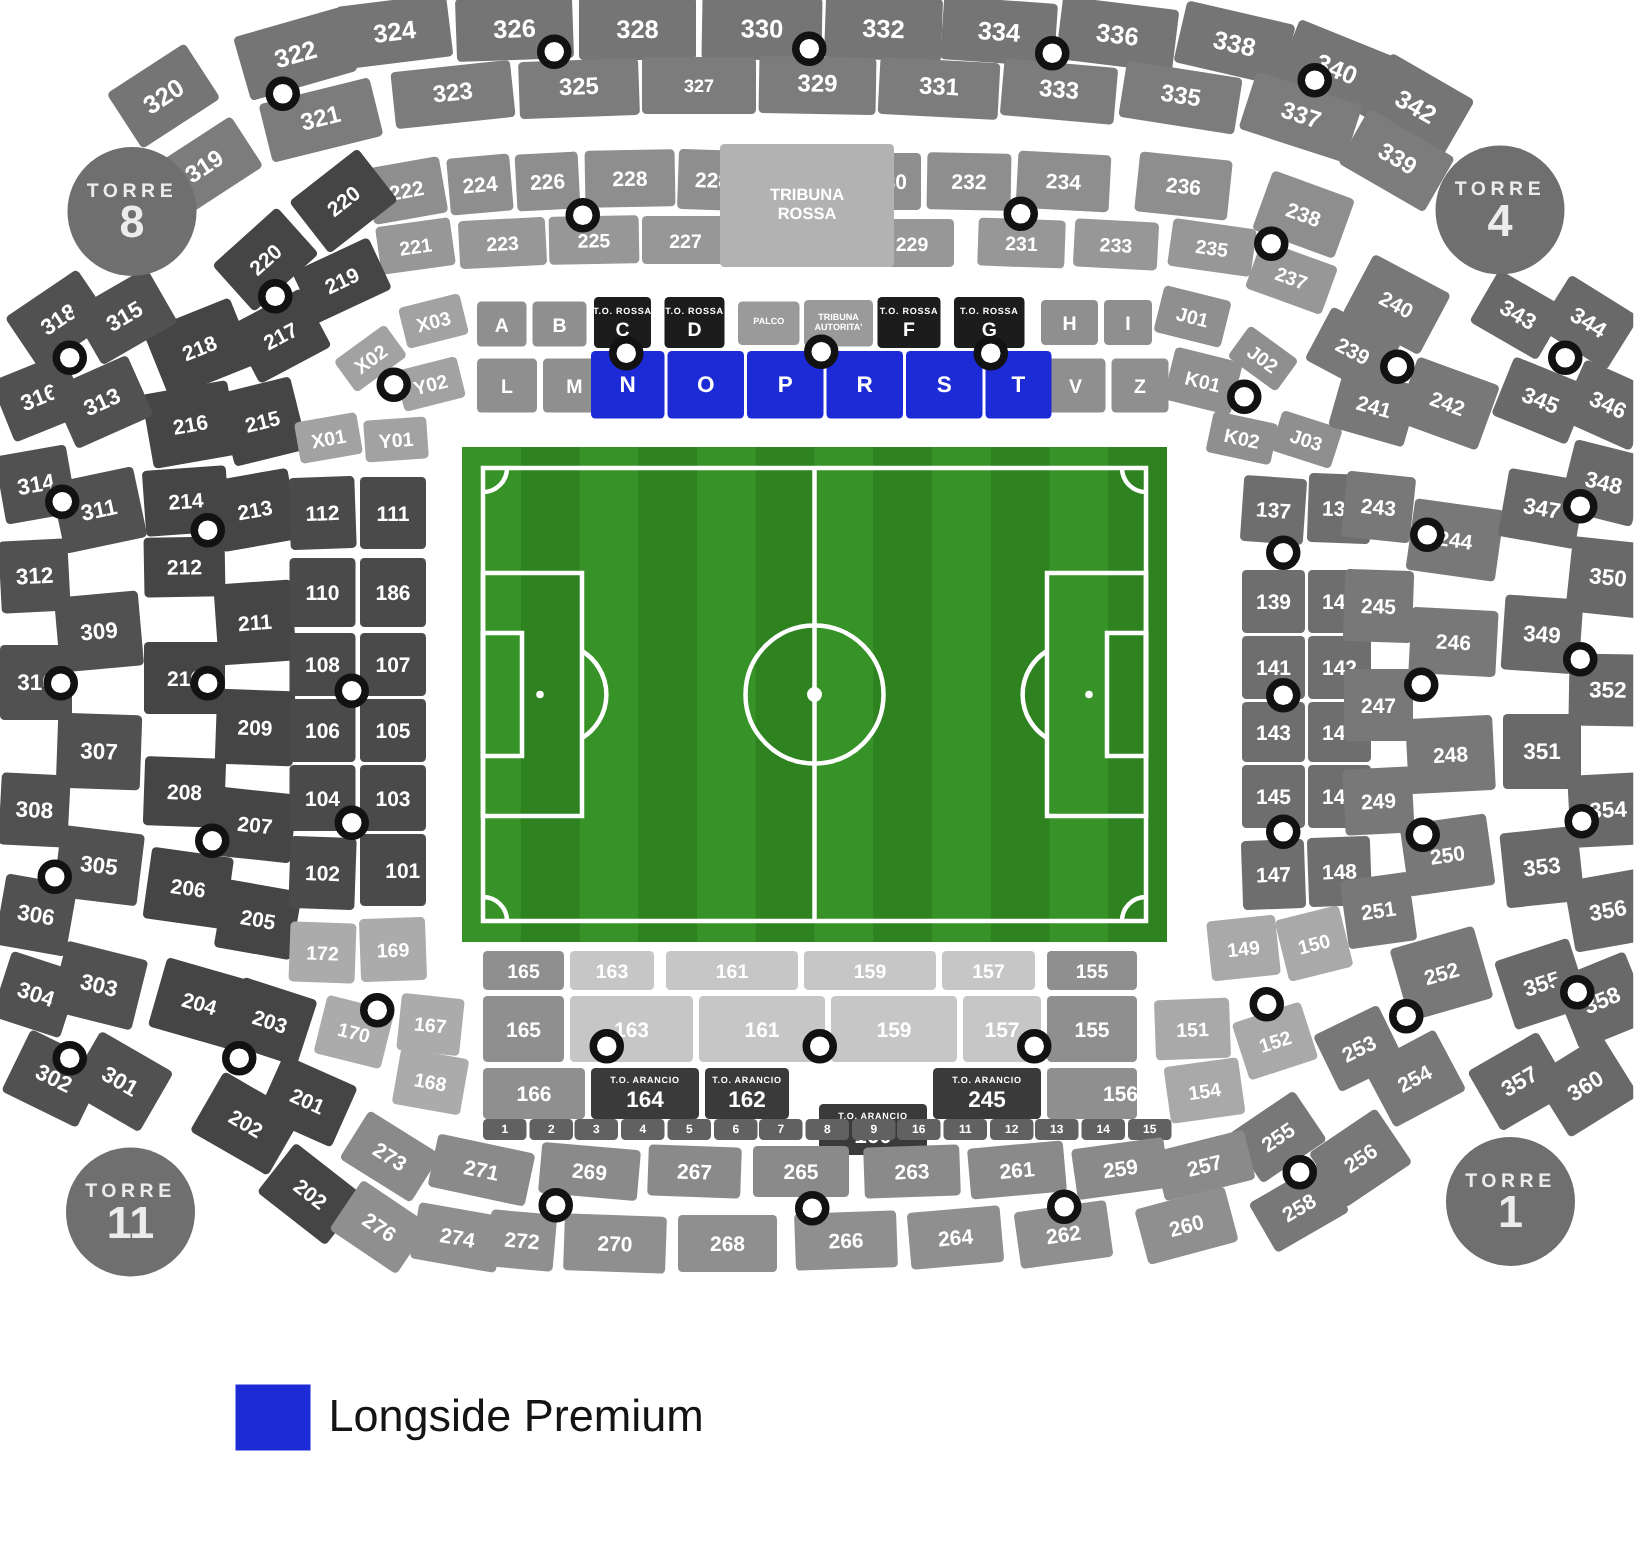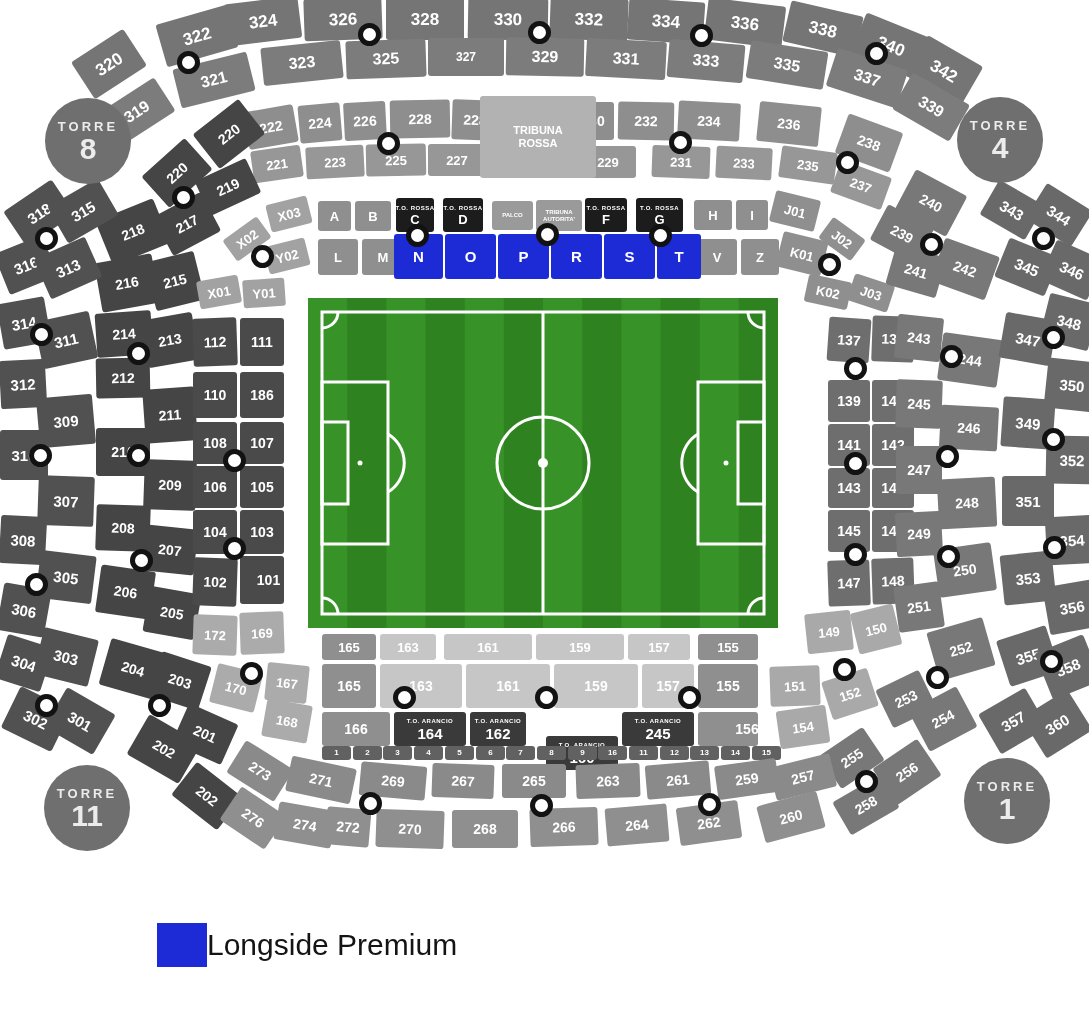--- a/index.html
+++ b/index.html
@@ -21,21 +21,21 @@
   }
   .tower .tname{font-size:13px;letter-spacing:3px;}
   .tower .tnum{font-size:30px;line-height:1;}
   .marker{
     position:absolute;width:13px;height:13px;border-radius:50%;
     background:#fff;border:5px solid #121212;box-sizing:content-box;
   }
   #pitch{position:absolute;left:308px;top:298px;width:470px;height:330px;}
   #legend{position:absolute;left:157px;top:922px;height:46px;display:flex;align-items:center;}
   #legend-swatch{width:50px;height:44px;}
-  #legend-label{font-size:30px;color:#141414;}
+  #legend-label{margin-left:12px;font-size:30px;color:#141414;}
 </style>
 </head>
 <body>
 
 <div id="stage">
   <div id="map">
     <div id="pitch"><svg width="470" height="330" viewBox="0 0 470 330" xmlns="http://www.w3.org/2000/svg">
           <rect width="470" height="330" fill="#379327"></rect>
           <rect x="39.2" y="0" width="39.2" height="330" fill="#2e8220"></rect>
           <rect x="117.5" y="0" width="39.2" height="330" fill="#2e8220"></rect>

